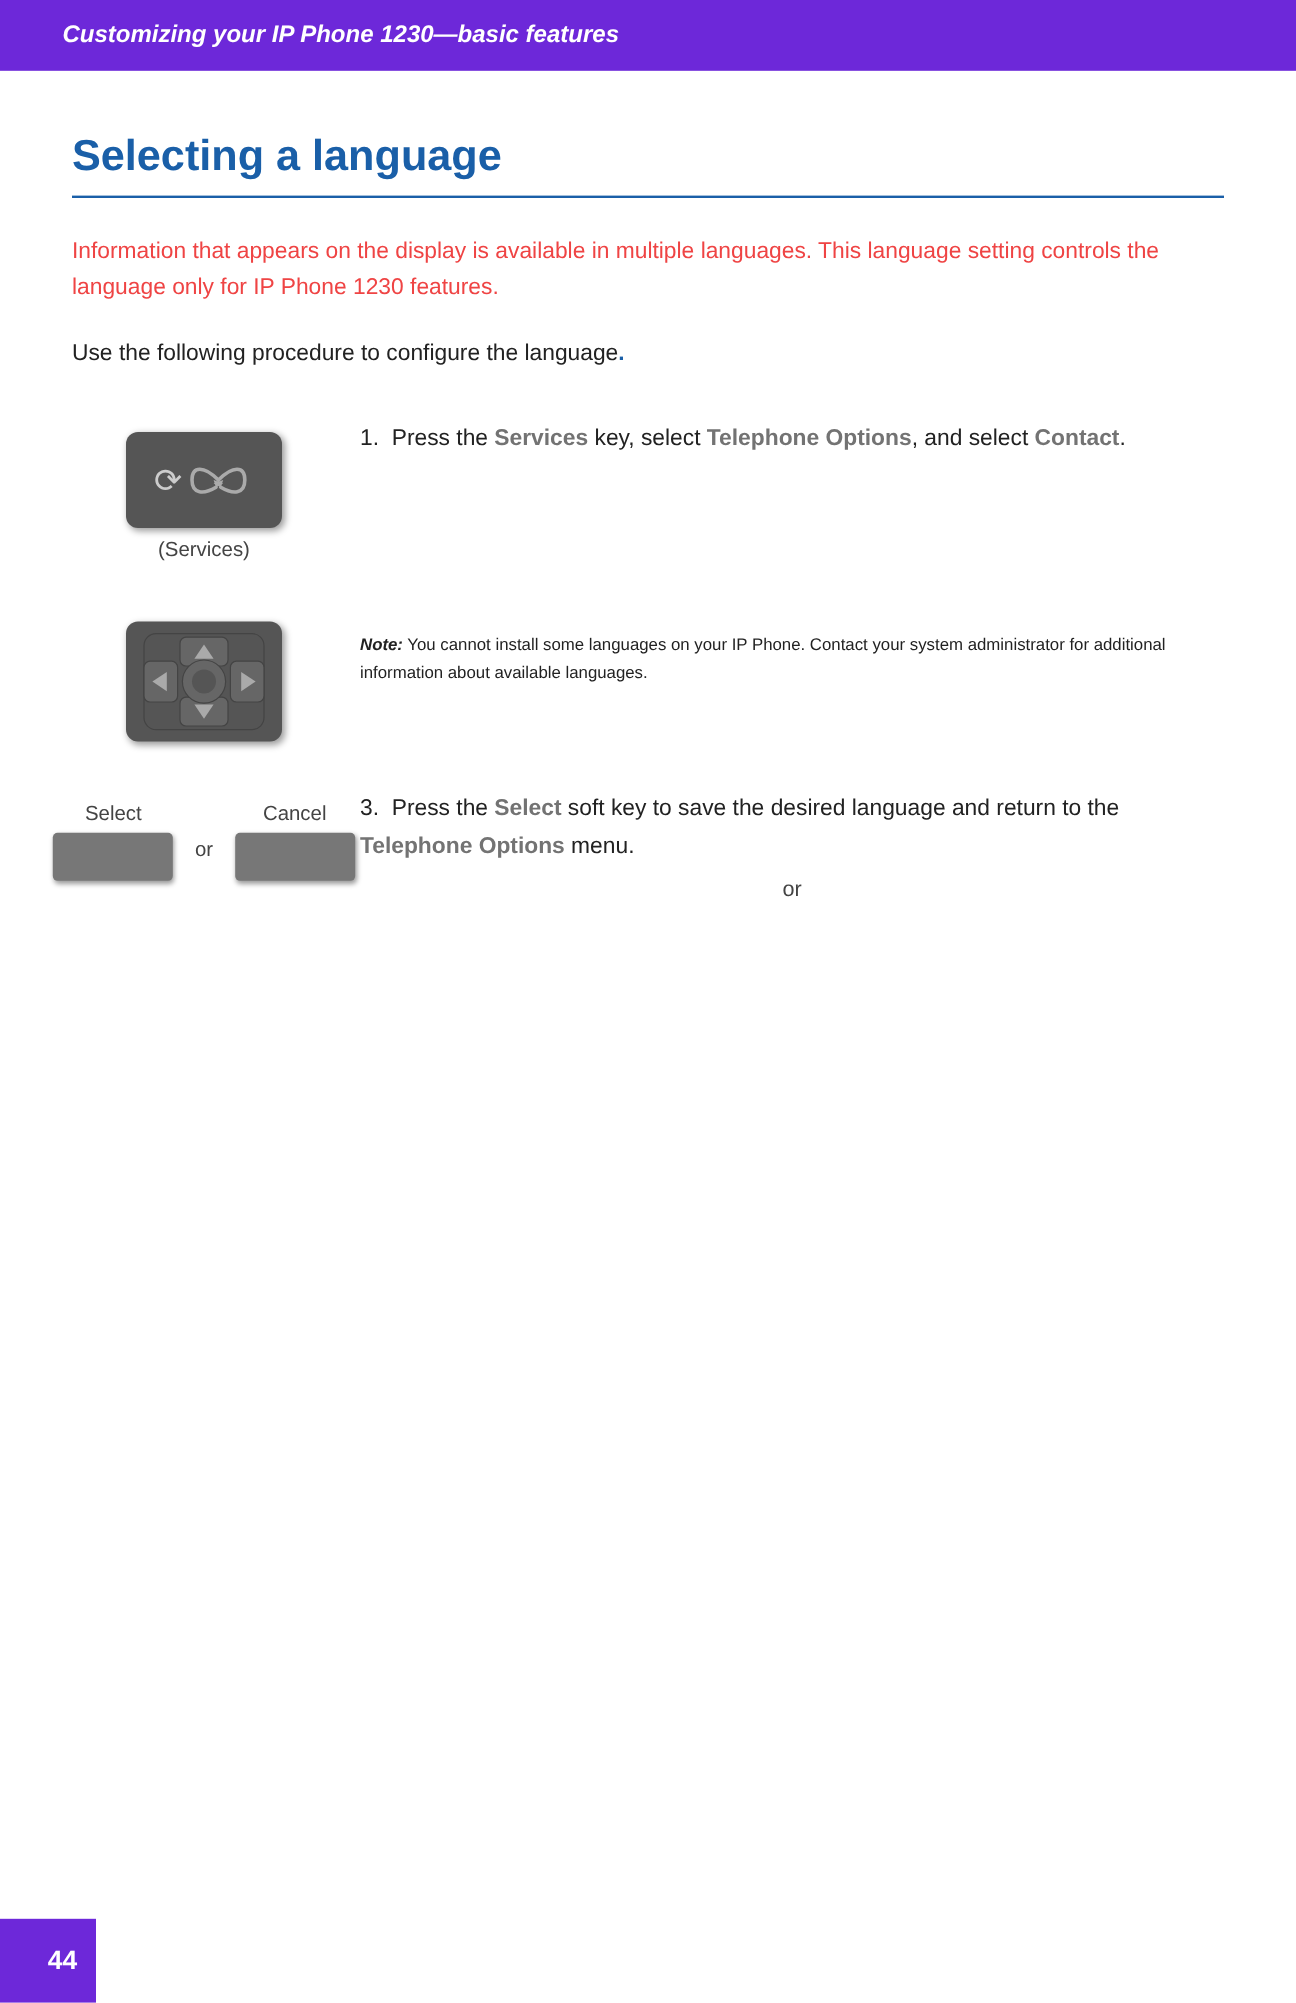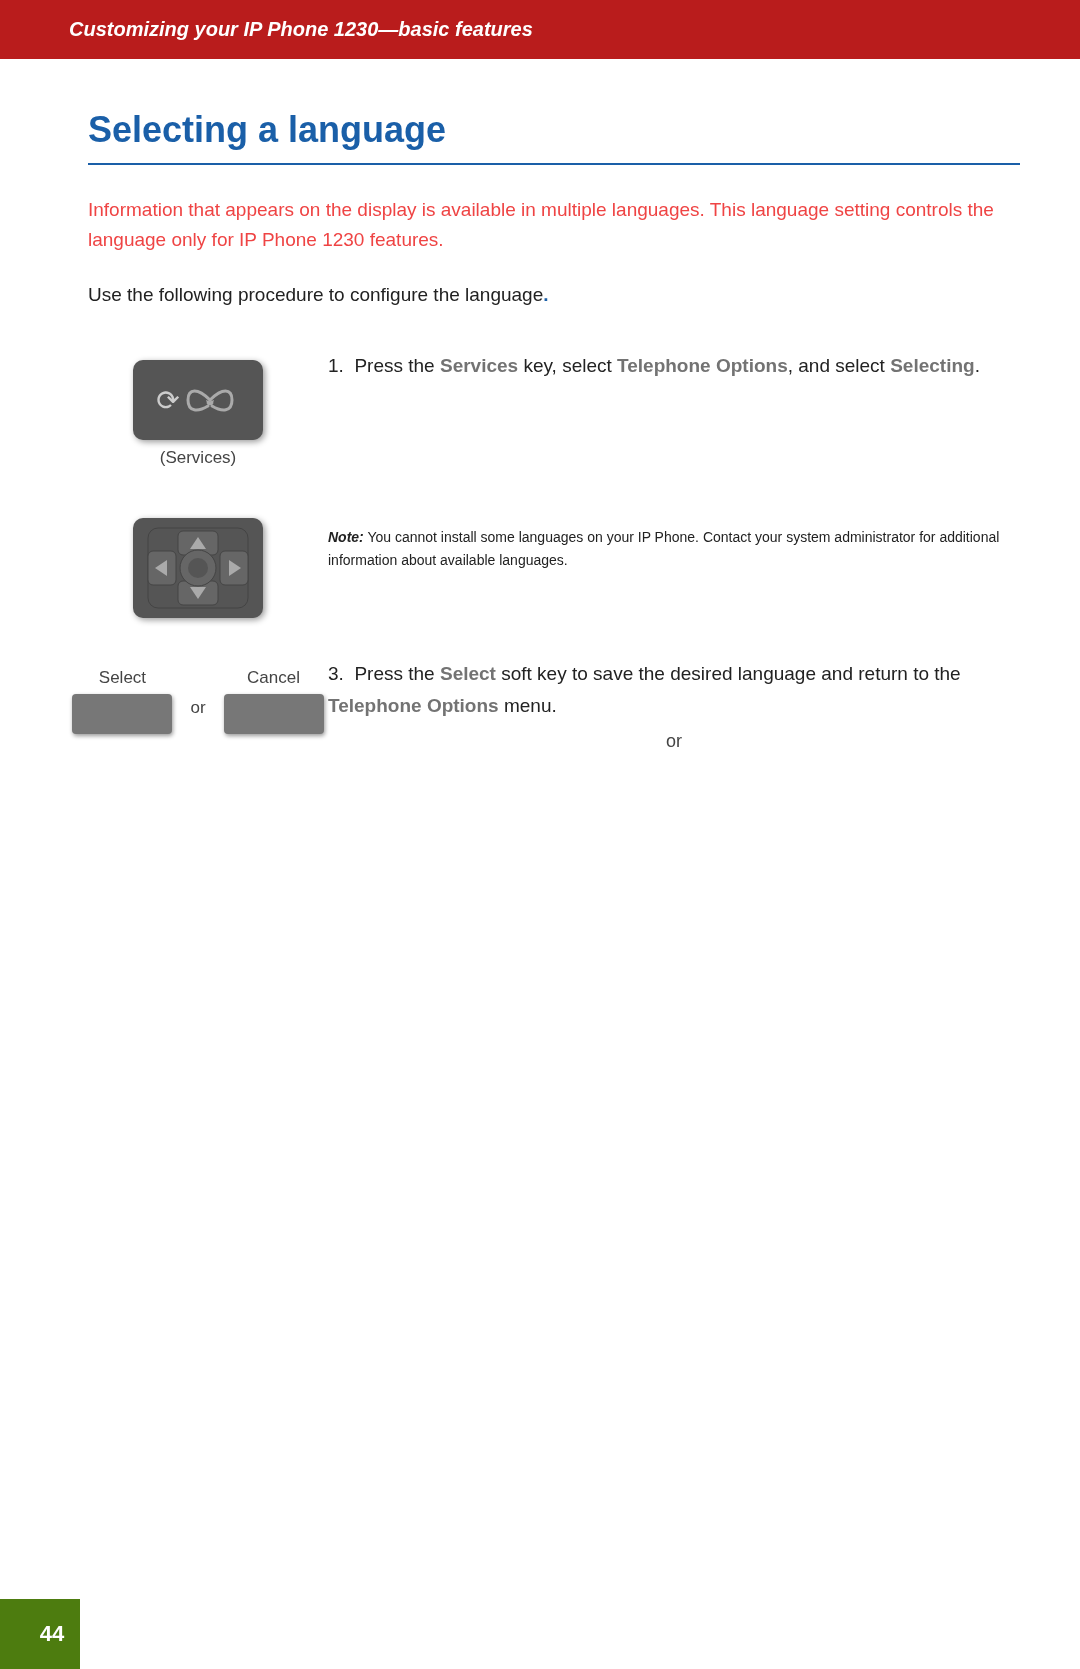--- a/index.html
+++ b/index.html
@@ -8,35 +8,35 @@
       font-family: Arial, Helvetica, sans-serif;
       background: #ffffff;
       width: 1080px;
       min-height: 1669px;
       position: relative;
       overflow: hidden;
     }
 
     
     .header-bar {
-      background: #b91c1c;
-      padding: 18px 69px;
+      background: #6d28d9;
+      padding: 18px 52px;
       width: 100%;
     }
 
     .header-bar span {
       color: #ffffff;
       font-size: 20px;
       font-weight: bold;
       font-style: italic;
     }
 
     
     .main-content {
-      padding: 50px 60px 60px 88px;
+      padding: 50px 60px 60px 60px;
     }
 
     
     .page-title {
       color: #1a5fa8;
       font-size: 36px;
       font-weight: bold;
       border-bottom: 2px solid #1a5fa8;
       padding-bottom: 12px;
       margin-bottom: 30px;
@@ -203,21 +203,21 @@
       margin-top: 8px;
     }
 
     
     .footer-bar {
       position: absolute;
       bottom: 0;
       left: 0;
       width: 80px;
       height: 70px;
-      background: #4d7c0f;
+      background: #6d28d9;
       display: flex;
       align-items: center;
       justify-content: center;
       padding-left: 24px;
     }
 
     .footer-page-number {
       color: #ffffff;
       font-size: 22px;
       font-weight: bold;
@@ -256,21 +256,21 @@
 
               <path d="M 30 22 C 42 10, 52 10, 52 22 C 52 34, 42 34, 32 28"></path>
               <polygon points="34,22 32,28 26,25" fill="#aaa" stroke="none"></polygon>
             </g>
           </svg>
         </div>
         <span class="services-label">(Services)</span>
       </div>
       <div class="step-text-col">
         <p class="step-text">
-          <span>1.&nbsp;&nbsp;</span>Press the <span class="blue-bold">Services</span> key, select <span class="blue-bold">Telephone Options</span>, and select <span class="blue-bold">Selecting</span>.
+          <span>1.&nbsp;&nbsp;</span>Press the <span class="blue-bold">Services</span> key, select <span class="blue-bold">Telephone Options</span>, and select <span class="blue-bold">Contact</span>.
         </p>
       </div>
     </div>
 
     <div class="step-row">
       <div class="step-image-col">
 
         <div class="nav-keys">
           <svg width="110" height="90" viewBox="0 0 110 90">
 

